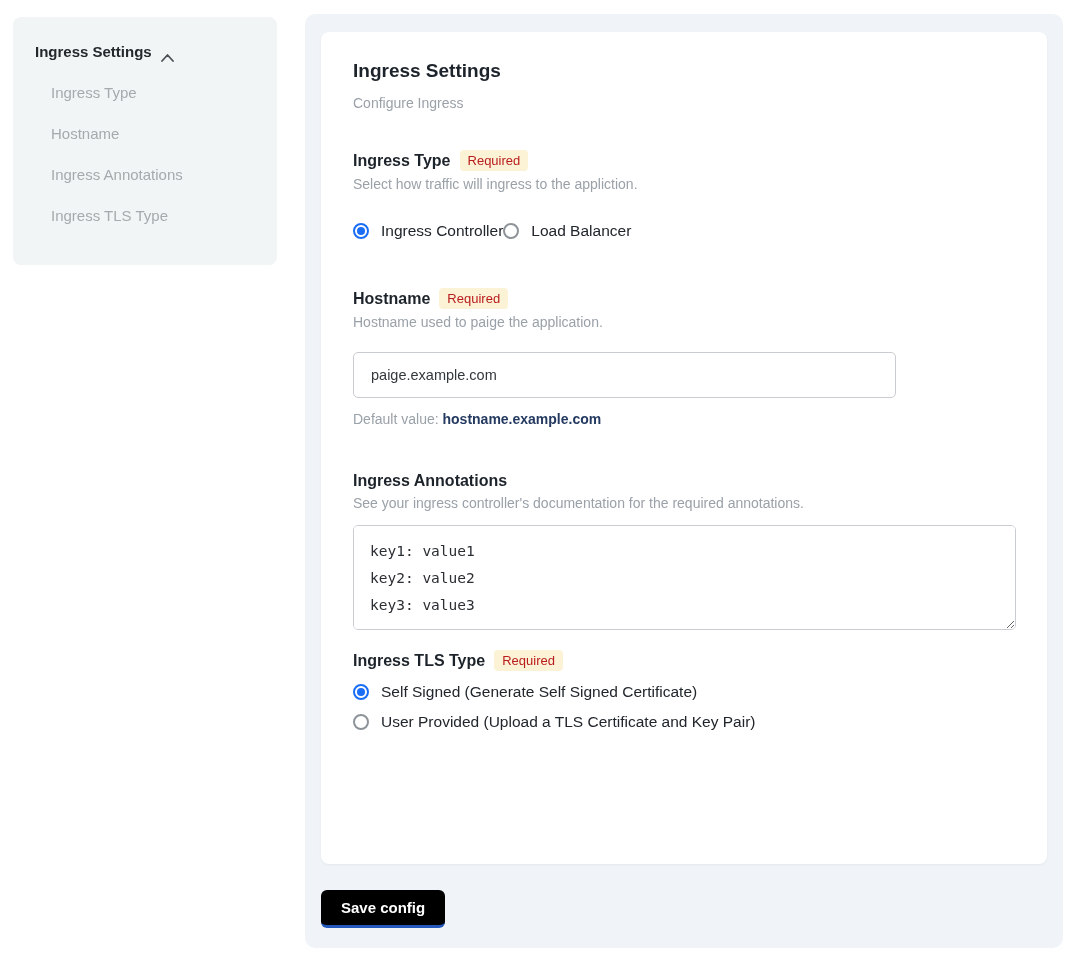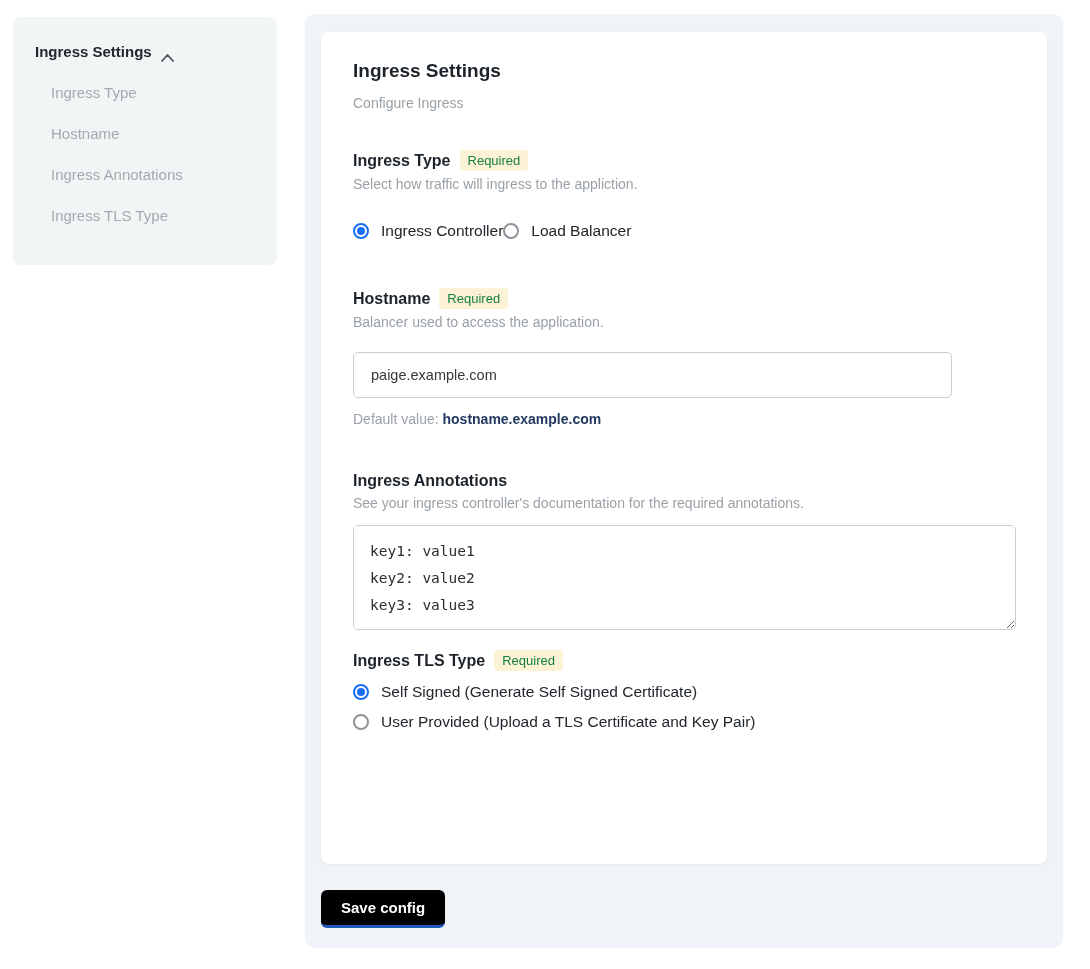--- a/index.html
+++ b/index.html
@@ -19,36 +19,36 @@
     background:#f0f4f8; border-radius:10px; }
   .card { position:absolute; left:16px; top:18px; width:726px; height:832px;
     background:#ffffff; border-radius:8px; box-shadow:0 1px 3px rgba(16,24,40,.05);
     padding:28px 32px; overflow:hidden; }
 
   .card-title { font-size:19px; font-weight:bold; color:#1d232a; }
   .card-subtitle { margin-top:13px; font-size:14px; color:#9aa1a8; }
 
   .section-head { display:flex; align-items:center; gap:9px; }
   .section-label { font-size:16px; font-weight:bold; color:#1d232a; }
-  .badge { font-size:13px; color:#15803d; background:#fcf2d6;
+  .badge { font-size:13px; color:#b91c1c; background:#fcf2d6;
     padding:3px 8px; border-radius:4px; }
   .section-desc { margin-top:5px; font-size:14px; color:#9aa1a8; }
 
   .mt40 { margin-top:39px; } .mt48 { margin-top:48px; } .mt46 { margin-top:45px; }
 
   .radio-row { display:flex; align-items:center; margin-top:30px; }
   .radio-opt { display:flex; align-items:center; gap:12px; cursor:pointer; }
   .radio { width:16px; height:16px; border-radius:50%; border:2px solid #8d9399;
     position:relative; flex:0 0 auto; background:#fff; }
   .radio.checked { border-color:#1a6ef5; }
   .radio.checked::after { content:""; position:absolute; left:2px; top:2px;
     width:8px; height:8px; border-radius:50%; background:#1a6ef5; }
   .radio-label { font-size:15.5px; color:#21262c; }
 
-  .text-input { margin-top:22px; width:599px; height:46px; border:1px solid #c9cdd2;
+  .text-input { margin-top:22px; width:543px; height:46px; border:1px solid #c9cdd2;
     border-radius:5px; padding:0 17px; font-size:14.5px; color:#33383d;
     font-family:"Liberation Sans", sans-serif; background:#fff; outline:none; }
   .default-line { margin-top:13px; font-size:14px; color:#9aa1a8; }
   .default-value { font-weight:bold; color:#23395f; }
 
   .annot-textarea { margin-top:14px; width:663px; height:105px; border:1px solid #c9cdd2;
     border-radius:5px; padding:12px 16px; font-family:"DejaVu Sans Mono", monospace;
     font-size:14.5px; line-height:27px; color:#2b2f33; resize:both; outline:none; }
 
   .tls-head { margin-top:16px; }
@@ -99,21 +99,21 @@
         <span class="radio"></span>
         <span class="radio-label">Load Balancer</span>
       </label>
     </div>
 
     
     <div class="section-head mt48">
       <span class="section-label">Hostname</span>
       <span class="badge">Required</span>
     </div>
-    <div class="section-desc">Balancer used to access the application.</div>
+    <div class="section-desc">Hostname used to paige the application.</div>
 
     <input class="text-input" type="text" value="paige.example.com" style="">
 
     <div class="default-line">
       <span>Default value:</span>
       <span class="default-value">hostname.example.com</span>
     </div>
 
     
     <div class="section-head mt46">

